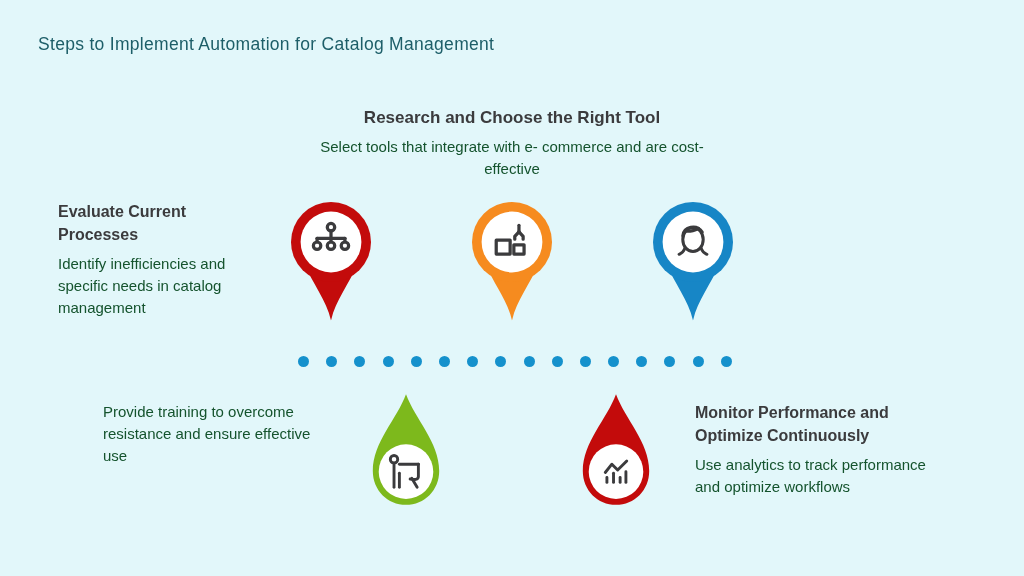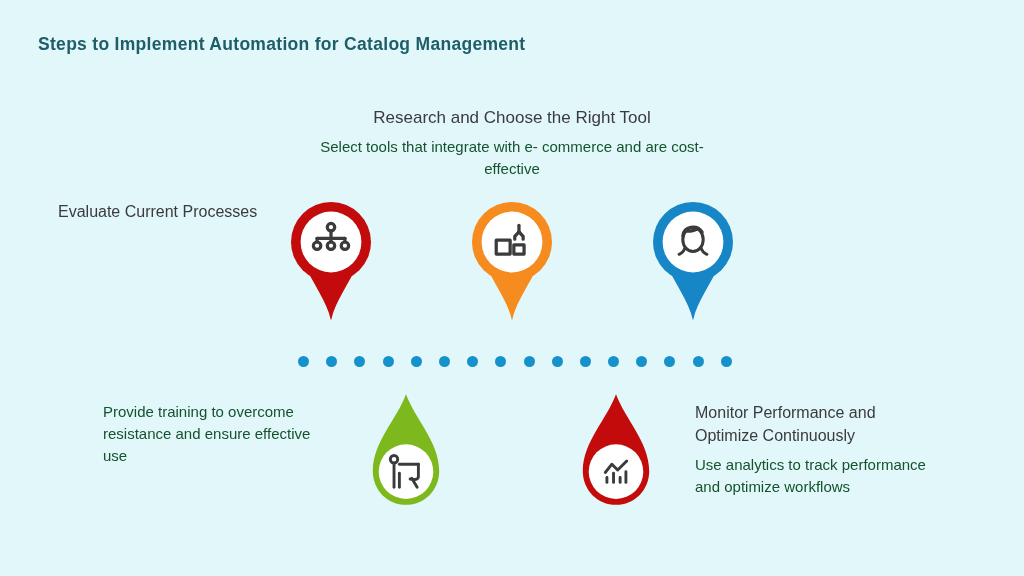--- a/index.html
+++ b/index.html
@@ -7,29 +7,29 @@
     width:1024px;height:576px;
     background:#E2F7FA;
     font-family:"Liberation Sans", sans-serif;
     position:relative;
     overflow:hidden;
   }
   .abs{position:absolute;}
   .page-title{
     left:38px;top:34px;
     font-size:17.5px;
-    font-weight:700;
+    font-weight:400;
     letter-spacing:.3px;
     color:#1D5E68;
   }
   .step-text h3{
     margin:0 0 7px 0;
     font-size:16px;
     line-height:23px;
-    font-weight:400;
+    font-weight:700;
     color:#3B3B3D;
   }
   .step-text p{
     margin:0;
     font-size:15px;
     line-height:22px;
     color:#14532d;
   }
   .center-text{text-align:center;}
   .center-text h3{font-size:17px;}
@@ -50,20 +50,21 @@
 
 <div class="abs page-title" style="color: rgb(29, 94, 104);">Steps to Implement Automation for Catalog Management</div>
 
 <div class="abs step-text center-text" style="left:302px;top:106px;width:420px;">
   <h3>Research and Choose the Right Tool</h3>
   <p>Select tools that integrate with e- commerce and are cost-effective</p>
 </div>
 
 <div class="abs step-text" style="left:58px;top:200px;width:200px;">
   <h3>Evaluate Current Processes</h3>
+  <p>Identify inefficiencies and specific needs in catalog management</p>
 </div>
 
 <div class="abs step-text" style="left:768px;top:200px;width:205px;">
 </div>
 
 <svg class="abs marker" style="left:291px;top:202px;" width="80" height="120" viewBox="0 0 100 150">
   <path d="M16,76 C28,104 44,122 50,148 C56,122 72,104 84,76 Z" fill="#C30B0B"></path>
   <circle cx="50" cy="50" r="50" fill="#C30B0B"></circle>
   <circle cx="50" cy="50" r="38" fill="#FFFFFF"></circle>
   <svg x="21" y="21" width="58" height="58" viewBox="0 0 100 100">

